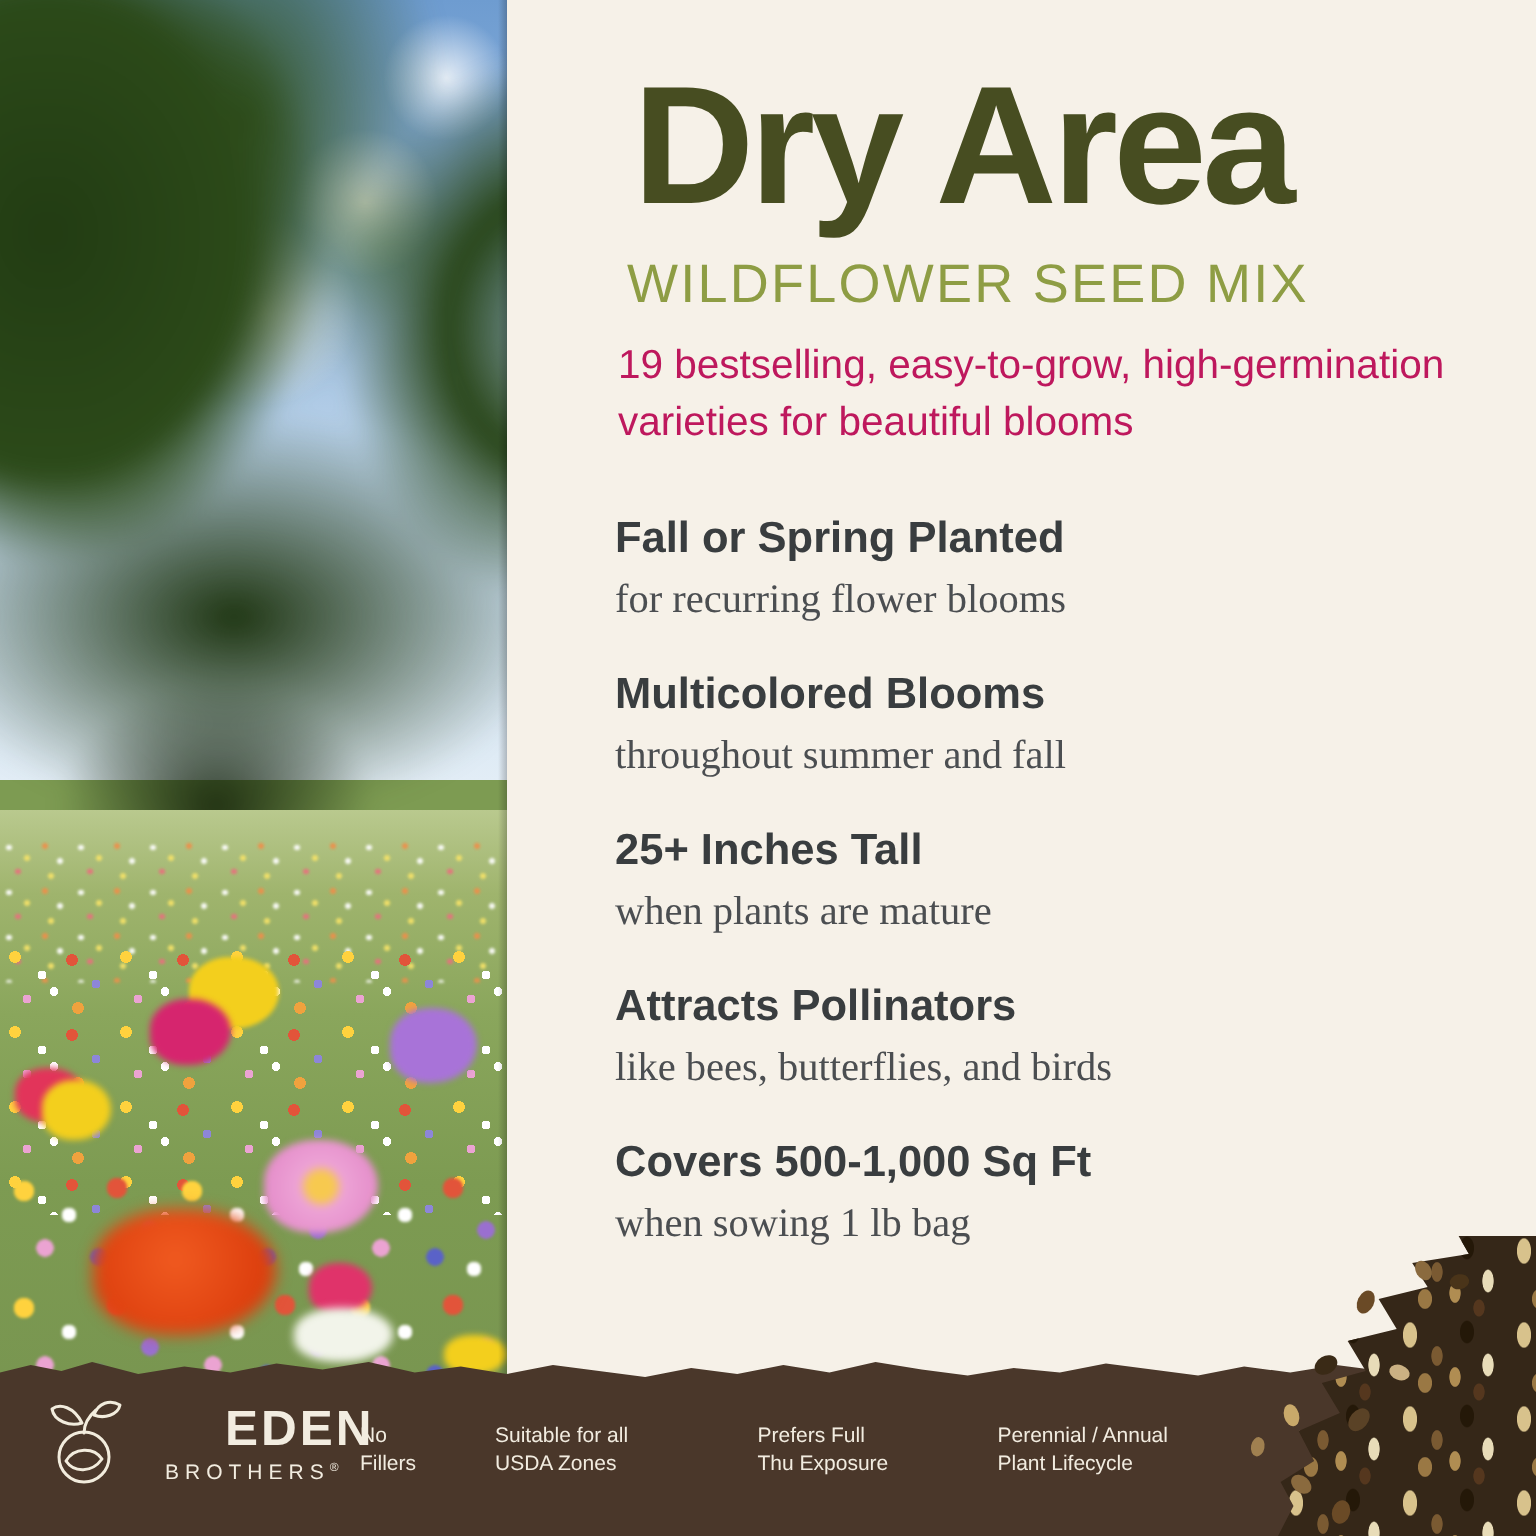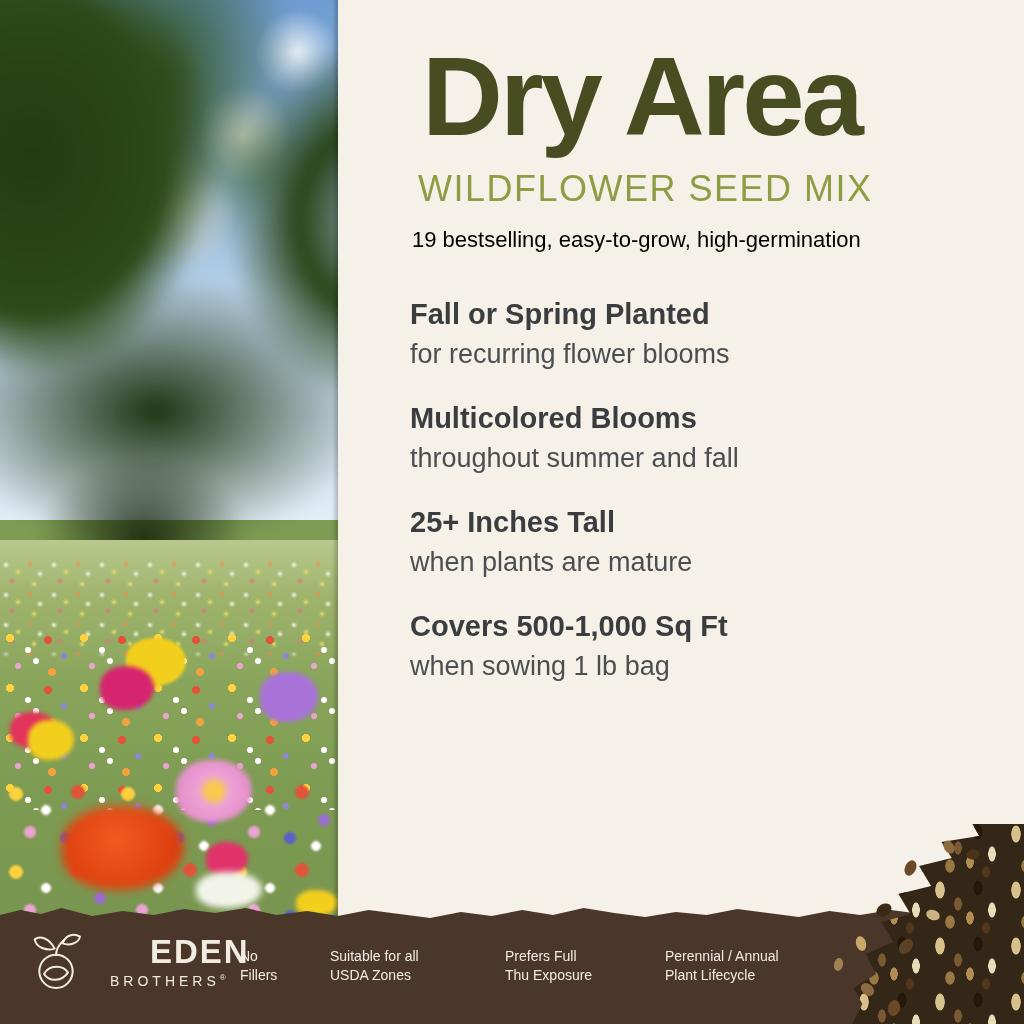--- a/index.html
+++ b/index.html
@@ -69,25 +69,25 @@
   .bloom-red1     { left:10px;  top:712px; width:46px; height:36px; filter:blur(2px); background:#e2345a; }
   .bloom-purple   { left:260px; top:672px; width:58px; height:50px; filter:blur(2px); background:#a873d8; }
   .bloom-red2     { left:206px; top:842px; width:42px; height:34px; filter:blur(2px); background:#e0336a; }
   .bloom-white    { left:196px; top:872px; width:66px; height:36px; filter:blur(3px); background:#f2f4ea; }
   .bloom-yellow3  { left:296px; top:890px; width:42px; height:26px; filter:blur(2px); background:#f3cf1d; }
 
   
   .panel { position:absolute; left:338px; top:2px; width:686px; height:1024px; padding:36px 30px 0 72px; }
   .title { font-size:112px; font-weight:800; letter-spacing:-3px; line-height:1.05; margin-left:12px; }
   .subtitle { font-size:36px; font-weight:400; letter-spacing:1.5px; margin-top:12px; margin-left:8px; }
-  .desc { margin-top:14px; margin-left:2px; font-size:22px; line-height:1.42; color:#000000; }
+  .desc { margin-top:14px; margin-left:2px; font-size:27px; line-height:1.42; color:#be185d; }
   .features { margin-top:42px; }
   .feature { margin-bottom:30px; }
   .feature .fh { font-size:29px; font-weight:700; color:#393d3f; line-height:1.24; margin-bottom:4px; }
-  .feature .fd { font-size:27px; font-weight:400; color:#4b4e51; line-height:1.26; }
+  .feature .fd { font-size:27px; font-weight:400; color:#4b4e51; line-height:1.26;font-family:Liberation Serif, serif; }
 
   
   .footer { position:absolute; left:0; top:903px; width:1024px; height:121px; z-index:5;
     clip-path:polygon(0 12px,2% 7px,4% 11px,6% 5px,9% 13px,12% 8px,15% 12px,18% 6px,21% 10px,24% 5px,
       27% 12px,30% 8px,33% 13px,36% 7px,39% 11px,42% 15px,45% 9px,48% 13px,51% 7px,54% 12px,57% 5px,
       60% 10px,63% 14px,66% 9px,69% 12px,72% 6px,75% 10px,78% 14px,81% 8px,84% 12px,87% 7px,90% 11px,
       93% 6px,96% 10px,100% 8px,100% 100%,0 100%); }
   .brand { position:absolute; left:32px; top:26px; display:flex; align-items:center; gap:14px; }
   .brand-icon { width:64px; height:66px; }
   .brand-name { font-size:33px; font-weight:700; letter-spacing:2px; line-height:1;margin-left:40px; }
@@ -144,34 +144,39 @@
     <div class="bloom bloom-red2"></div>
     <div class="bloom bloom-white"></div>
     <div class="bloom bloom-yellow3"></div>
   </div>
 
   <div class="panel">
     <h1 class="title" style="color:#474d21">Dry Area</h1>
     <div class="subtitle" style="color:#8e9d44">WILDFLOWER SEED MIX</div>
     <p class="desc">
       <span>19 bestselling, easy-to-grow, high-germination</span><br>
+      <span>varieties for beautiful blooms</span>
     </p>
 
     <div class="features">
       <div class="feature">
         <div class="fh">Fall or Spring Planted</div>
         <div class="fd">for recurring flower blooms</div>
       </div>
       <div class="feature">
         <div class="fh">Multicolored Blooms</div>
         <div class="fd">throughout summer and fall</div>
       </div>
       <div class="feature">
         <div class="fh">25+ Inches Tall</div>
         <div class="fd">when plants are mature</div>
+      </div>
+      <div class="feature">
+        <div class="fh">Attracts Pollinators</div>
+        <div class="fd">like bees, butterflies, and birds</div>
       </div>
       <div class="feature">
         <div class="fh">Covers 500-1,000 Sq Ft</div>
         <div class="fd">when sowing 1 lb bag</div>
       </div>
     </div>
   </div>
 
   <div class="footer" style="background:#4a372a; color:#f2ece0">
     <div class="brand">

